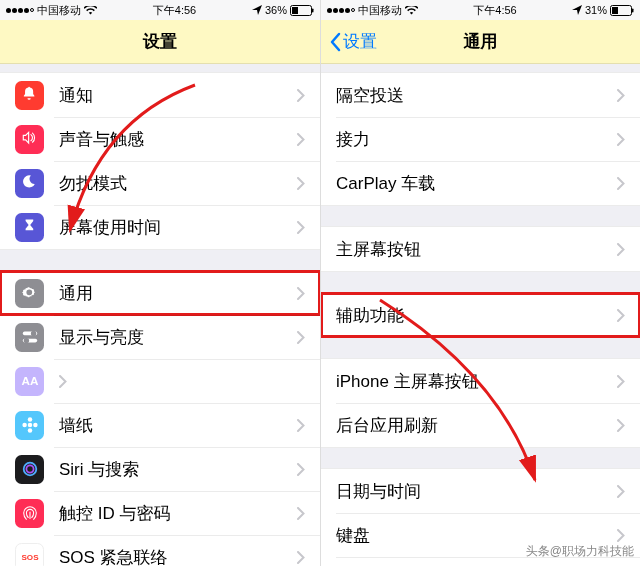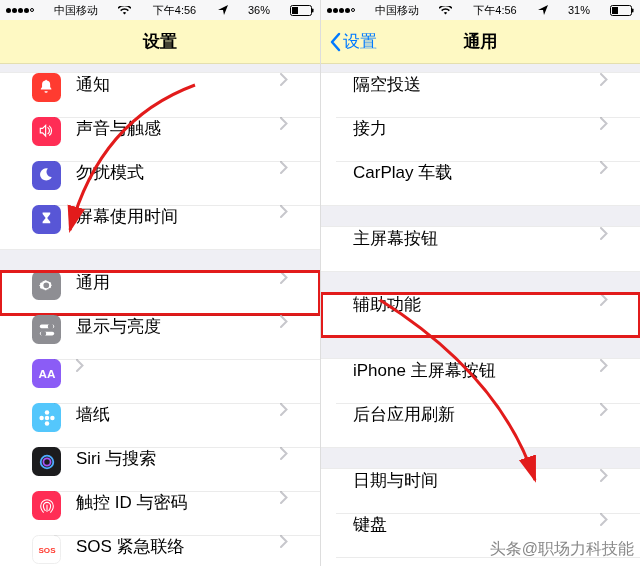--- a/index.html
+++ b/index.html
@@ -1,47 +1,47 @@
 <!DOCTYPE html>
 <html><head>
 <meta charset="utf-8">
 <style>
 *{margin:0;padding:0;box-sizing:border-box;-webkit-font-smoothing:antialiased}
 body{font-family:-apple-system,"PingFang SC","Helvetica Neue",sans-serif;background:#fff;width:640px;height:566px;overflow:hidden;position:relative}
 .container{display:flex;width:640px;height:566px}
 .phone{width:320px;height:566px;background:#efeff4;display:flex;flex-direction:column;overflow:hidden}
 .phone.right{border-left:1px solid #ddd}
 .statusbar{height:20px;background:#f7f7f8;display:flex;align-items:center;justify-content:space-between;padding:0 6px;font-size:11px;color:#000}
-.statusbar .sb-left,.statusbar .sb-right{display:flex;align-items:center;gap:20px}
+.statusbar .sb-left,.statusbar .sb-right{display:flex;align-items:center;gap:3px}
 .statusbar .dots{display:flex;gap:1px}
 .statusbar .dots span{width:5px;height:5px;border-radius:50%;background:#000}
 .statusbar .dots span.empty{background:transparent;border:1px solid #000;width:4px;height:4px}
 .statusbar svg{display:block}
 .navbar{height:44px;background:#fef9c3;border-bottom:1px solid rgba(0,0,0,.1);display:flex;align-items:center;justify-content:center;position:relative}
 .navbar .title{font-size:17px;font-weight:600;color:#000}
 .navbar .back{position:absolute;left:8px;display:flex;align-items:center;gap:2px;color:#007aff;font-size:17px}
 .navbar .back svg{width:12px;height:20px}
 .content{flex:1;overflow:hidden;background:#efeff4}
 .group{margin-top:20px;background:#fff;border-top:1px solid rgba(0,0,0,.08);border-bottom:1px solid rgba(0,0,0,.08)}
 .group.first{margin-top:8px}
-.row{display:flex;align-items:flex-start;height:44px;padding:0 32px;position:relative}
+.row{display:flex;align-items:center;height:44px;padding:0 15px;position:relative}
 .row+.row::before{content:"";position:absolute;left:54px;right:0;top:0;height:1px;background:rgba(0,0,0,.08)}
 .right .row+.row::before{left:15px}
 .row .icon{width:29px;height:29px;border-radius:6.5px;margin-right:15px;display:flex;align-items:center;justify-content:center;flex-shrink:0}
 .row .label{flex:1;font-size:17px;color:#000}
 .row .chev{color:#c7c7cc}
 .row .chev svg{width:8px;height:13px;display:block}
 .highlighted{outline:3px solid #e21b1b;outline-offset:-2px}
 .icon svg{width:18px;height:18px}
 .ic-red{background:#ff3b30}.ic-pink{background:#ff2d55}.ic-purple{background:#5856d6}
-.ic-hourglass{background:#5856d6}.ic-gray{background:#8e8e93}.ic-blueA{background:#8b5cf6}
+.ic-hourglass{background:#5856d6}.ic-gray{background:#8e8e93}.ic-blueA{background:#c4b5fd}
 .ic-cyan{background:#54c7fc}.ic-dark{background:#1c1c1e}.ic-touch{background:#ff2d55}
 .ic-sos{background:#fff;border:1px solid #eee}
 .arrow{position:absolute;pointer-events:none;z-index:10}
-.watermark{position:absolute;right:6px;bottom:6px;font-size:16px;color:#888;z-index:20}
+.watermark{position:absolute;right:6px;bottom:6px;font-size:12px;color:#888;z-index:20}
 </style>
 </head>
 <body>
 
 <div class="container">
   <div class="phone left">
     <div class="statusbar">
       <div class="sb-left">
         <div class="dots">
             <span></span>

